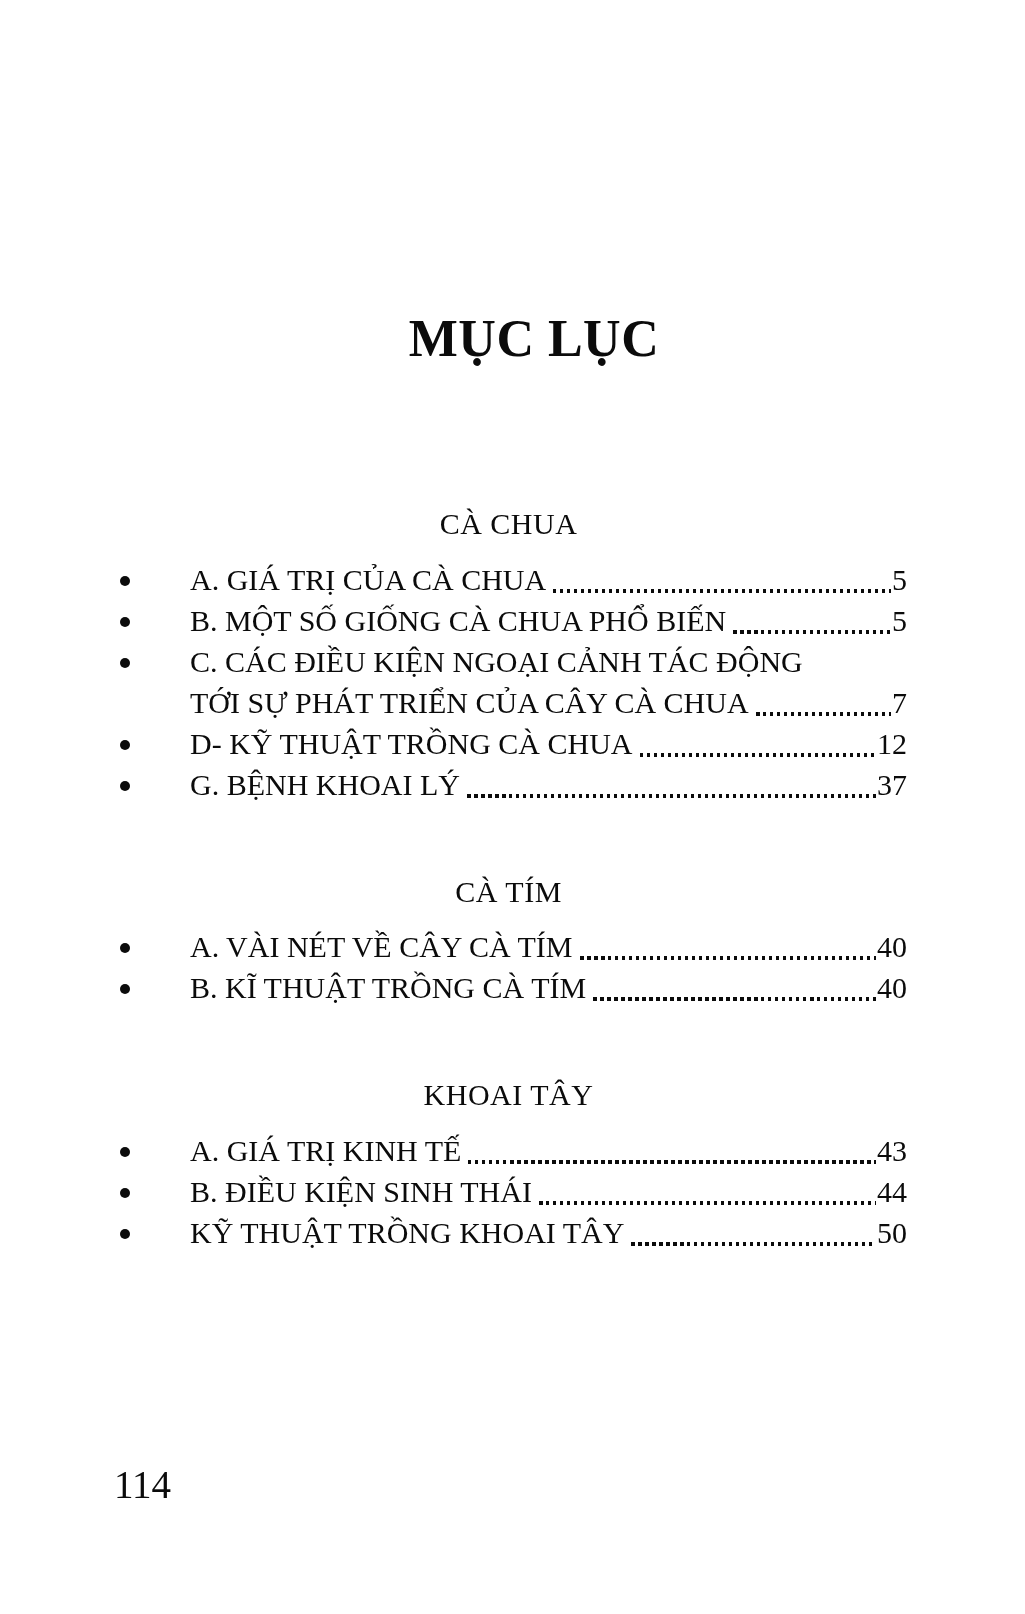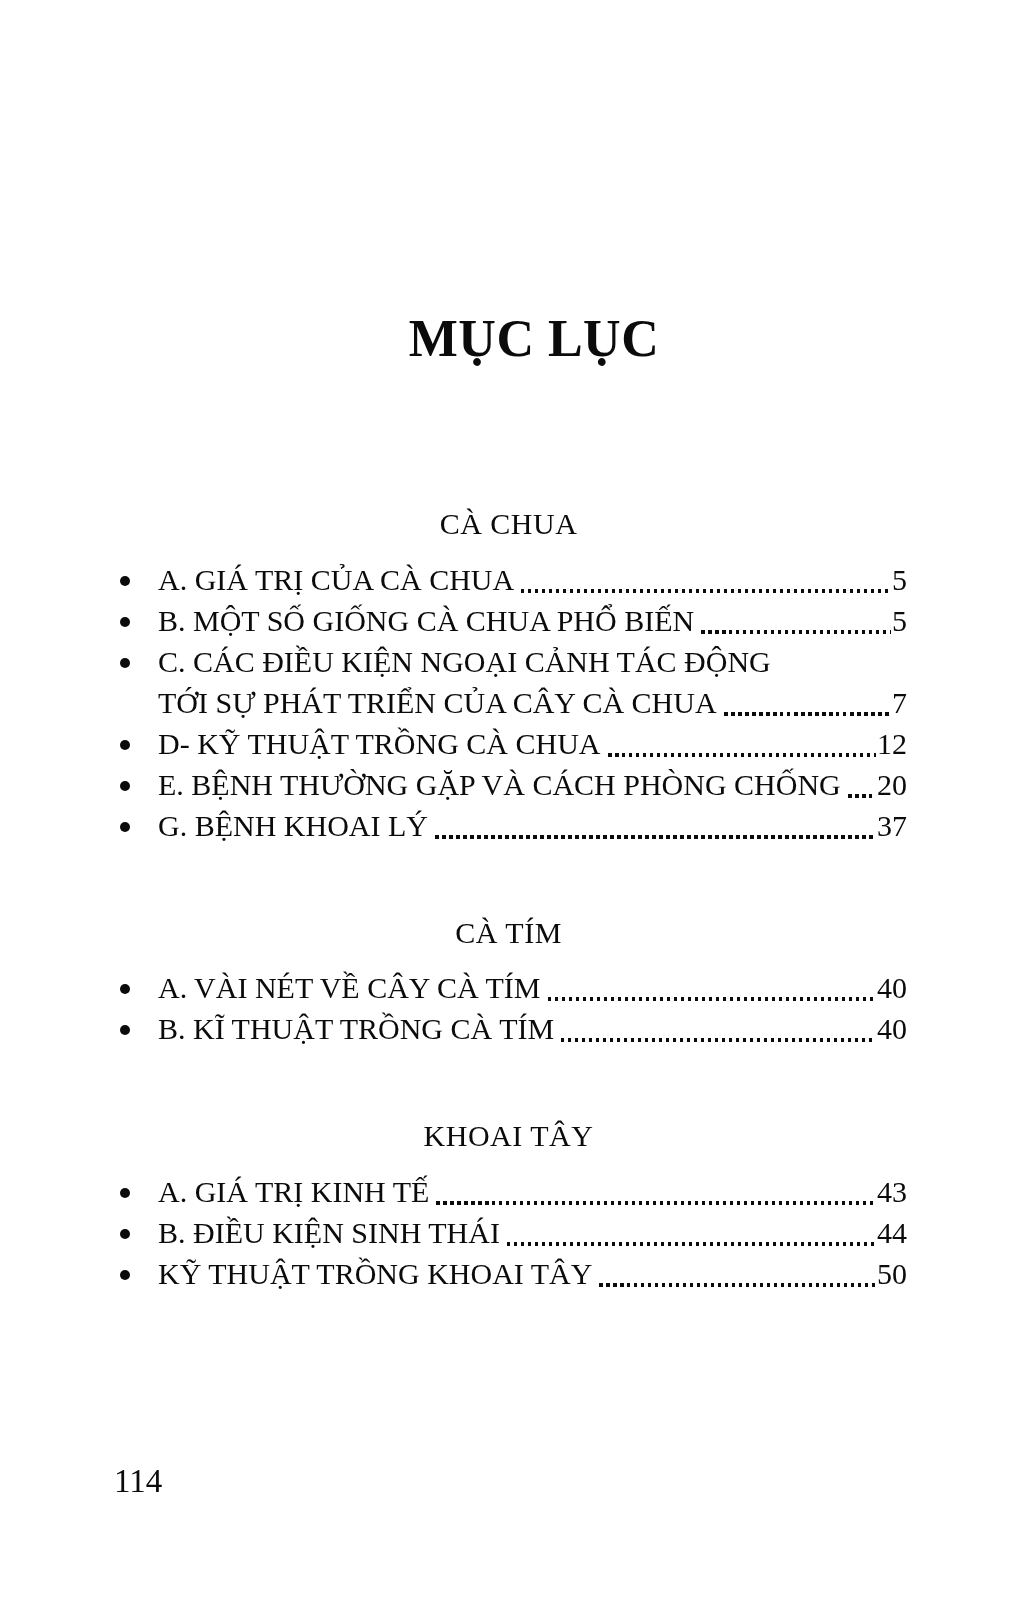--- a/index.html
+++ b/index.html
@@ -37,21 +37,21 @@
     margin: 0;
     text-align: center;
     font-size: 30px;
     font-weight: normal;
     line-height: 1.25;
     letter-spacing: 0.5px;
   }
 
   .toc-list { margin-top: 16px; }
 
-  .toc-item { display: flex; align-items: flex-start; }
+  .toc-item { display: flex; align-items: flex-start; gap: 32px; }
 
   .bullet {
     flex: 0 0 48px;
     display: block;
     position: relative;
     height: 41px;
   }
   .bullet .dot {
     position: absolute;
     left: 10px;
@@ -80,21 +80,21 @@
     margin: 0 1px 7px 7px;
     background-image: repeating-linear-gradient(to right, #0b0b0b 0 3.5px, transparent 3.5px 7px);
   }
 
   .pagenum { white-space: nowrap; flex: 0 0 auto; }
 
   .footer-page-number {
     position: absolute;
     left: 114px;
     top: 1462px;
-    font-size: 33px;
+    font-size: 39px;
     line-height: 1.2;
   }
 </style>
 </head>
 <body>
 
 <div class="page">
   <h1 class="doc-title">MỤC LỤC</h1>
 
   <div class="toc-wrap">
@@ -140,32 +140,20 @@
           </div>
           <div class="toc-item">
             <span class="bullet">
               <span class="dot"></span>
             </span>
             <div class="entry">
               <div class="line last">
                 <span class="entry-text">D- KỸ THUẬT TRỒNG CÀ CHUA</span>
                 <span class="dots"></span>
                 <span class="pagenum">12</span>
-              </div>
-            </div>
-          </div>
-          <div class="toc-item">
-            <span class="bullet">
-              <span class="dot"></span>
-            </span>
-            <div class="entry">
-              <div class="line last">
-                <span class="entry-text">E. BỆNH THƯỜNG GẶP VÀ CÁCH PHÒNG CHỐNG</span>
-                <span class="dots"></span>
-                <span class="pagenum">20</span>
               </div>
             </div>
           </div>
           <div class="toc-item">
             <span class="bullet">
               <span class="dot"></span>
             </span>
             <div class="entry">
               <div class="line last">
                 <span class="entry-text">G. BỆNH KHOAI LÝ</span>

